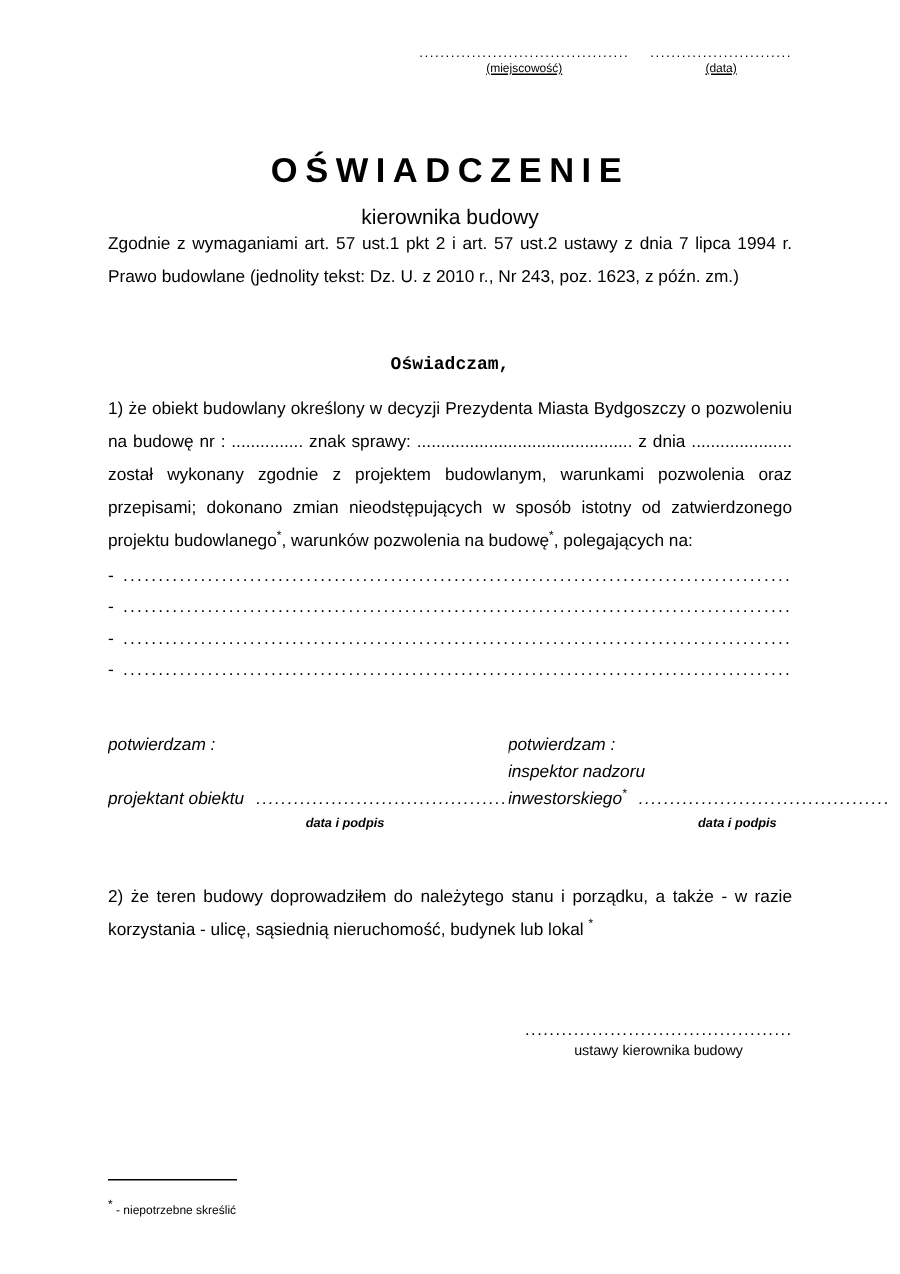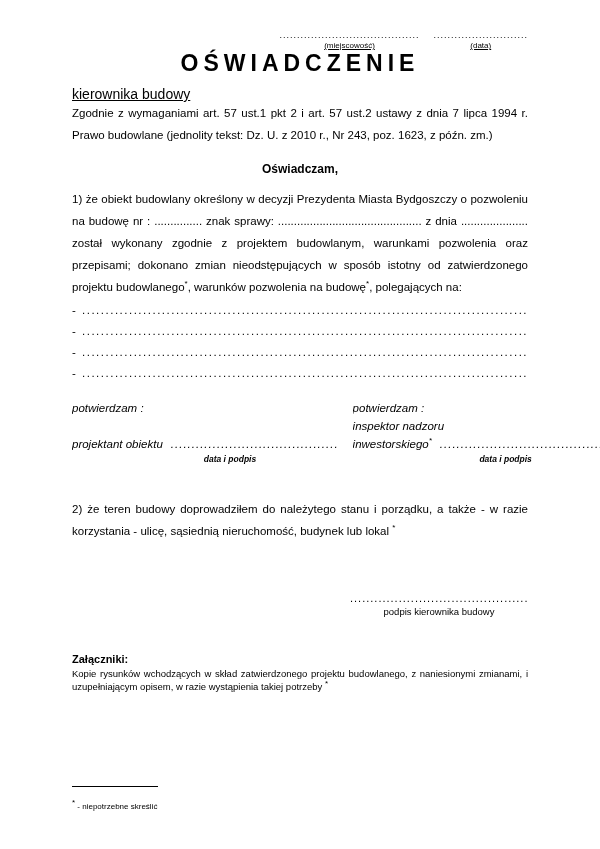--- a/index.html
+++ b/index.html
@@ -13,34 +13,34 @@
   }
   .page { position:relative; width:600px; height:849px; padding:30px 72px 0 72px; }
 
   .header-row { display:flex; justify-content:flex-end; gap:14px; }
   .hdr-slot { text-align:center; }
   .hdr-dots { font-size:9px; letter-spacing:1px; white-space:nowrap; overflow:hidden; }
   .hdr-dots.place { max-width:140px; }
   .hdr-dots.date { max-width:98px; }
   .hdr-label { font-size:8px; margin-top:1px;text-decoration:underline; }
 
-  .title { text-align:center; font-size:23px; font-weight:bold; letter-spacing:5px; }
-  .subtitle { margin-top:9px; text-align:left; font-size:14px;text-decoration:underline; }
+  .title { margin-top:50px; text-align:center; font-size:23px; font-weight:bold; letter-spacing:5px; }
+  .subtitle { margin-top:9px; text-align:center; font-size:14px; }
 
   .legal { font-size:11.5px; line-height:22px; text-align:justify; }
 
-  .declare { margin-top:16px; text-align:center; font-weight:bold; font-size:12px; }
+  .declare { margin-top:40px; text-align:center; font-weight:bold; font-size:12px;font-family:Liberation Mono, monospace; }
 
   .body-par { margin-top:12px; font-size:11.5px; line-height:22px; text-align:justify; }
   sup { font-size:8px; vertical-align:super; line-height:0; }
 
   .dotlist { margin-top:2px; }
   .dotline { font-size:11.5px; line-height:21px; letter-spacing:1.5px; white-space:nowrap; overflow:hidden; }
 
-  .confirm-row { margin-top:15px; display:grid; grid-template-columns:1fr 1fr; column-gap:14px;
+  .confirm-row { margin-top:30px; display:grid; grid-template-columns:1fr 1fr; 
                  font-style:italic; font-size:11.5px; }
   .c-line { line-height:18px; height:18px; white-space:nowrap; overflow:hidden; }
   .role-row { display:flex; align-items:flex-end; }
   .role-label { white-space:nowrap; }
   .c-dots { flex:1; margin-left:8px; letter-spacing:1px; white-space:nowrap; overflow:hidden; }
   .c-cap { font-size:8.5px; text-align:center; margin-top:1px; font-style:italic;font-weight:bold; }
   .left-cap { margin-left:95px; width:126px; }
   .right-cap { margin-left:90px; width:126px; }
 
   .p2 { margin-top:34px; }
@@ -107,26 +107,22 @@
         <span class="c-dots">........................................</span>
       </div>
       <div class="c-cap right-cap">data  i  podpis</div>
     </div>
   </div>
 
   <p class="body-par p2"><span>2)  że teren budowy doprowadziłem do  należytego stanu i porządku, a także - w razie korzystania - ulicę, sąsiednią nieruchomość, budynek lub lokal </span><sup>*</sup></p>
 
   <div class="sig-block">
     <div class="sig-dots">.................................................</div>
-    <div class="sig-cap">podpis kierownika budowy</div>
+    <div class="sig-cap">ustawy kierownika budowy</div>
   </div>
 
-  <div class="attach">
-    <div class="attach-h">Załączniki:</div>
-    <p class="attach-body"><span>Kopie rysunków wchodzących w skład zatwierdzonego projektu budowlanego, z naniesionymi zmianami, i  uzupełniającym opisem, w razie wystąpienia takiej potrzeby </span><sup>*</sup></p>
-  </div>
 
   <div class="footnote">
     <div class="fn-rule"></div>
     <div class="fn-text"><sup>*</sup><span> - niepotrzebne skreślić</span></div>
   </div>
 
 </div>
 
 </body></html>

